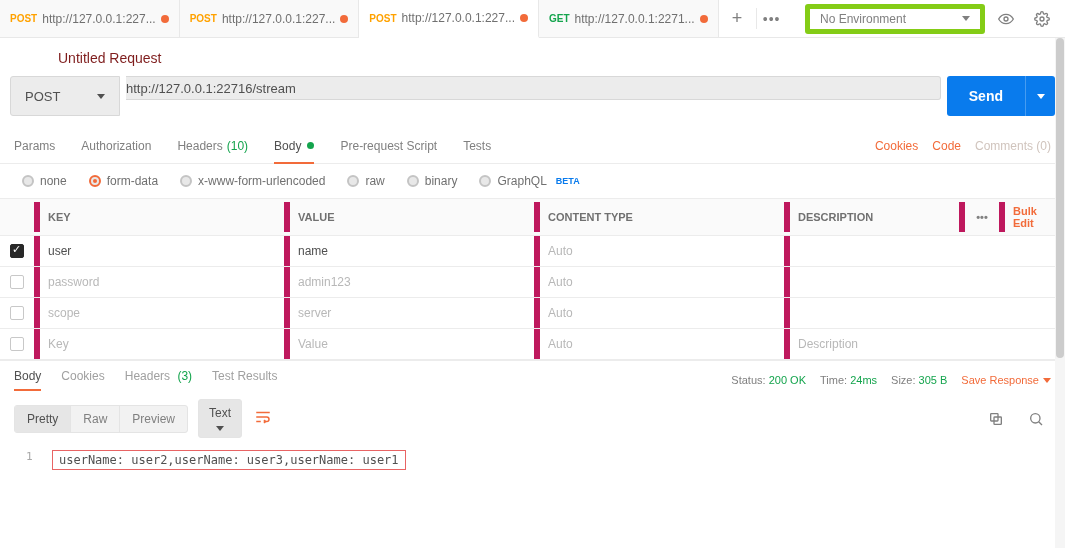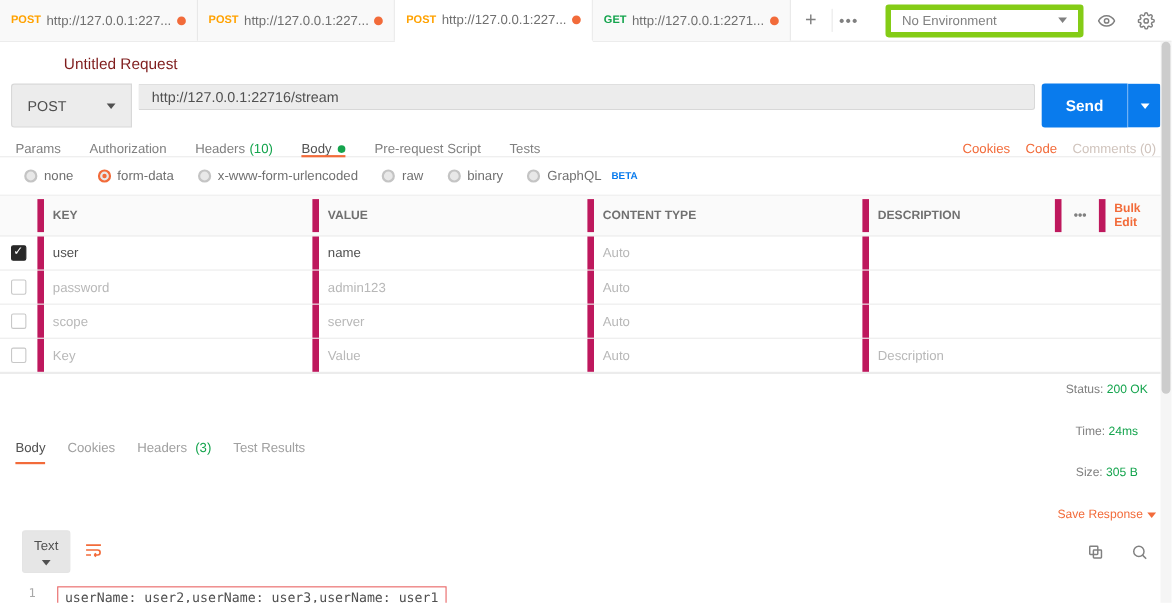--- a/index.html
+++ b/index.html
@@ -23,21 +23,21 @@
 .env-select { border:5px solid #84cc16; border-radius:3px; height:30px; padding:0 10px; display:flex; align-items:center; min-width:180px; color:#808080; justify-content:space-between; cursor:pointer; }
 .icon-btn { width:30px; height:30px; display:flex; align-items:center; justify-content:center; color:#808080; cursor:pointer; border-radius:3px; }
 .icon-btn svg { width:16px; height:16px; }
 
 
 .main { flex:1; display:flex; flex-direction:column; padding: 8px 0 0 0; overflow:hidden;}
 .title-bar { padding: 4px 10px 10px 10px; font-size:14px; color:#7f1d1d;margin-left:48px; }
 
 .url-row { display:flex; gap:6px; padding: 0 10px 12px 10px; align-items:stretch; }
 .method-dd { display:flex; align-items:center; justify-content:space-between; background:#ececec; border:1px solid #d8d8d8; border-radius:3px 0 0 3px; padding:0 14px; width:110px; cursor:pointer; color:#505050; font-size:13px;}
-.url-input { flex:1; border:1px solid #d8d8d8; border-left:none; border-radius:0 3px 3px 0; background:#ececec; padding:0 12px; display:flex; align-items:center; color:#505050; font-size:13px; height:24px; }
+.url-input { flex:1; border:1px solid #d8d8d8; border-left:none; border-radius:0 3px 3px 0; background:#ececec; padding:0 0; display:flex; align-items:center; color:#505050; font-size:13px; height:24px; }
 .send-btn { display:flex; align-items:center; }
 .send-main { background:#097bed; color:#fff; border:none; padding:0 22px; height:40px; font-size:14px; font-weight:600; cursor:pointer; border-radius:3px 0 0 3px;}
 .send-caret { background:#097bed; color:#fff; border:none; border-left:1px solid rgba(255,255,255,.25); width:30px; height:40px; cursor:pointer; border-radius:0 3px 3px 0; display:flex; align-items:center; justify-content:center;}
 .save-btn { display:flex; align-items:center; }
 .save-main { background:#ececec; color:#707070; border:1px solid #d8d8d8; padding:0 14px; height:40px; cursor:pointer; border-radius:3px 0 0 3px; font-size:13px;}
 .save-caret { background:#ececec; color:#707070; border:1px solid #d8d8d8; border-left:none; width:28px; height:40px; cursor:pointer; border-radius:0 3px 3px 0; display:flex; align-items:center; justify-content:center;}
 
 
 .req-tabs { display:flex; align-items:center; padding: 0 14px; border-bottom:1px solid #ececec; height:36px; gap:26px;}
 .req-tab { color:#808080; cursor:pointer; height:100%; display:flex; align-items:center; position:relative; font-size:12px; }
@@ -70,21 +70,21 @@
 .chk.on::after { content:'✓'; color:#fff; font-size:11px; position:absolute; left:1px; top:-2px;}
 .ph { color:#b8b8b8; }
 .more-dots { color:#808080; cursor:pointer; text-align:center; justify-content:center;}
 .bulk { color:#f26b3a; cursor:pointer; font-size:11px; justify-content:center;}
 
 
 .resp-tabs { display:flex; align-items:center; padding: 8px 14px 0 14px; gap:20px; border-top:1px solid #ececec; font-size:12px;}
 .resp-tab { color:#a0a0a0; cursor:pointer; padding-bottom:8px; position:relative;}
 .resp-tab.active { color:#505050; }
 .resp-tab.active::after { content:''; position:absolute; bottom:0; left:0; right:0; height:2px; background:#f26b3a;}
-.resp-status { margin-left:auto; display:flex; gap:26px; font-size:11px; align-items:center; color:#808080;flex-direction:column;}
+.resp-status { margin-left:auto; display:flex; gap:14px; font-size:11px; align-items:center; color:#808080;}
 .resp-status .g { color:#14a44d;}
 .save-resp { color:#f26b3a; cursor:pointer; display:flex; align-items:center; gap:4px;}
 
 .resp-toolbar { display:flex; align-items:center; gap:4px; padding: 8px 14px; border-bottom:none;}
 .tb-group { display:flex; border:1px solid #e4e4e4; border-radius:3px; overflow:hidden; background:#f2f2f2;}
 .tb-btn { padding:6px 12px; cursor:pointer; color:#808080; font-size:12px; border-right:1px solid #e4e4e4;}
 .tb-btn:last-child { border-right:none;}
 .tb-btn.active { background:#e6e6e6; color:#505050;}
 .tb-select { display:flex; align-items:center; gap:6px; padding:6px 10px; border:1px solid #e4e4e4; border-radius:3px; background:#e6e6e6; cursor:pointer; font-size:12px; color:#505050; margin-left:6px;flex-direction:column;}
 .wrap-icon { margin-left:8px; color:#f26b3a; cursor:pointer;}
@@ -279,20 +279,25 @@
         <span><span>Time:</span> <span class="g">24ms</span></span>
         <span><span>Size:</span> <span class="g">305 B</span></span>
         <span class="save-resp">
             <span>Save Response</span> 
             <span class="caret-down"></span>
           </span>
       </div>
     </div>
 
     <div class="resp-toolbar">
+      <div class="tb-group">
+        <div class="tb-btn active">Pretty</div>
+        <div class="tb-btn">Raw</div>
+        <div class="tb-btn">Preview</div>
+      </div>
       <div class="tb-select">
         <span>Text</span>
         <span class="caret-down"></span>
       </div>
       <div class="wrap-icon">
         <svg width="18" height="18" viewBox="0 0 24 24">
             <path fill="none" stroke="#f26b3a" stroke-width="2" d="M3 6h18M3 12h14a3 3 0 010 6h-4m0 0l2-2m-2 2l2 2M3 18h6"></path>
           </svg>
       </div>
       <div class="tb-right">

